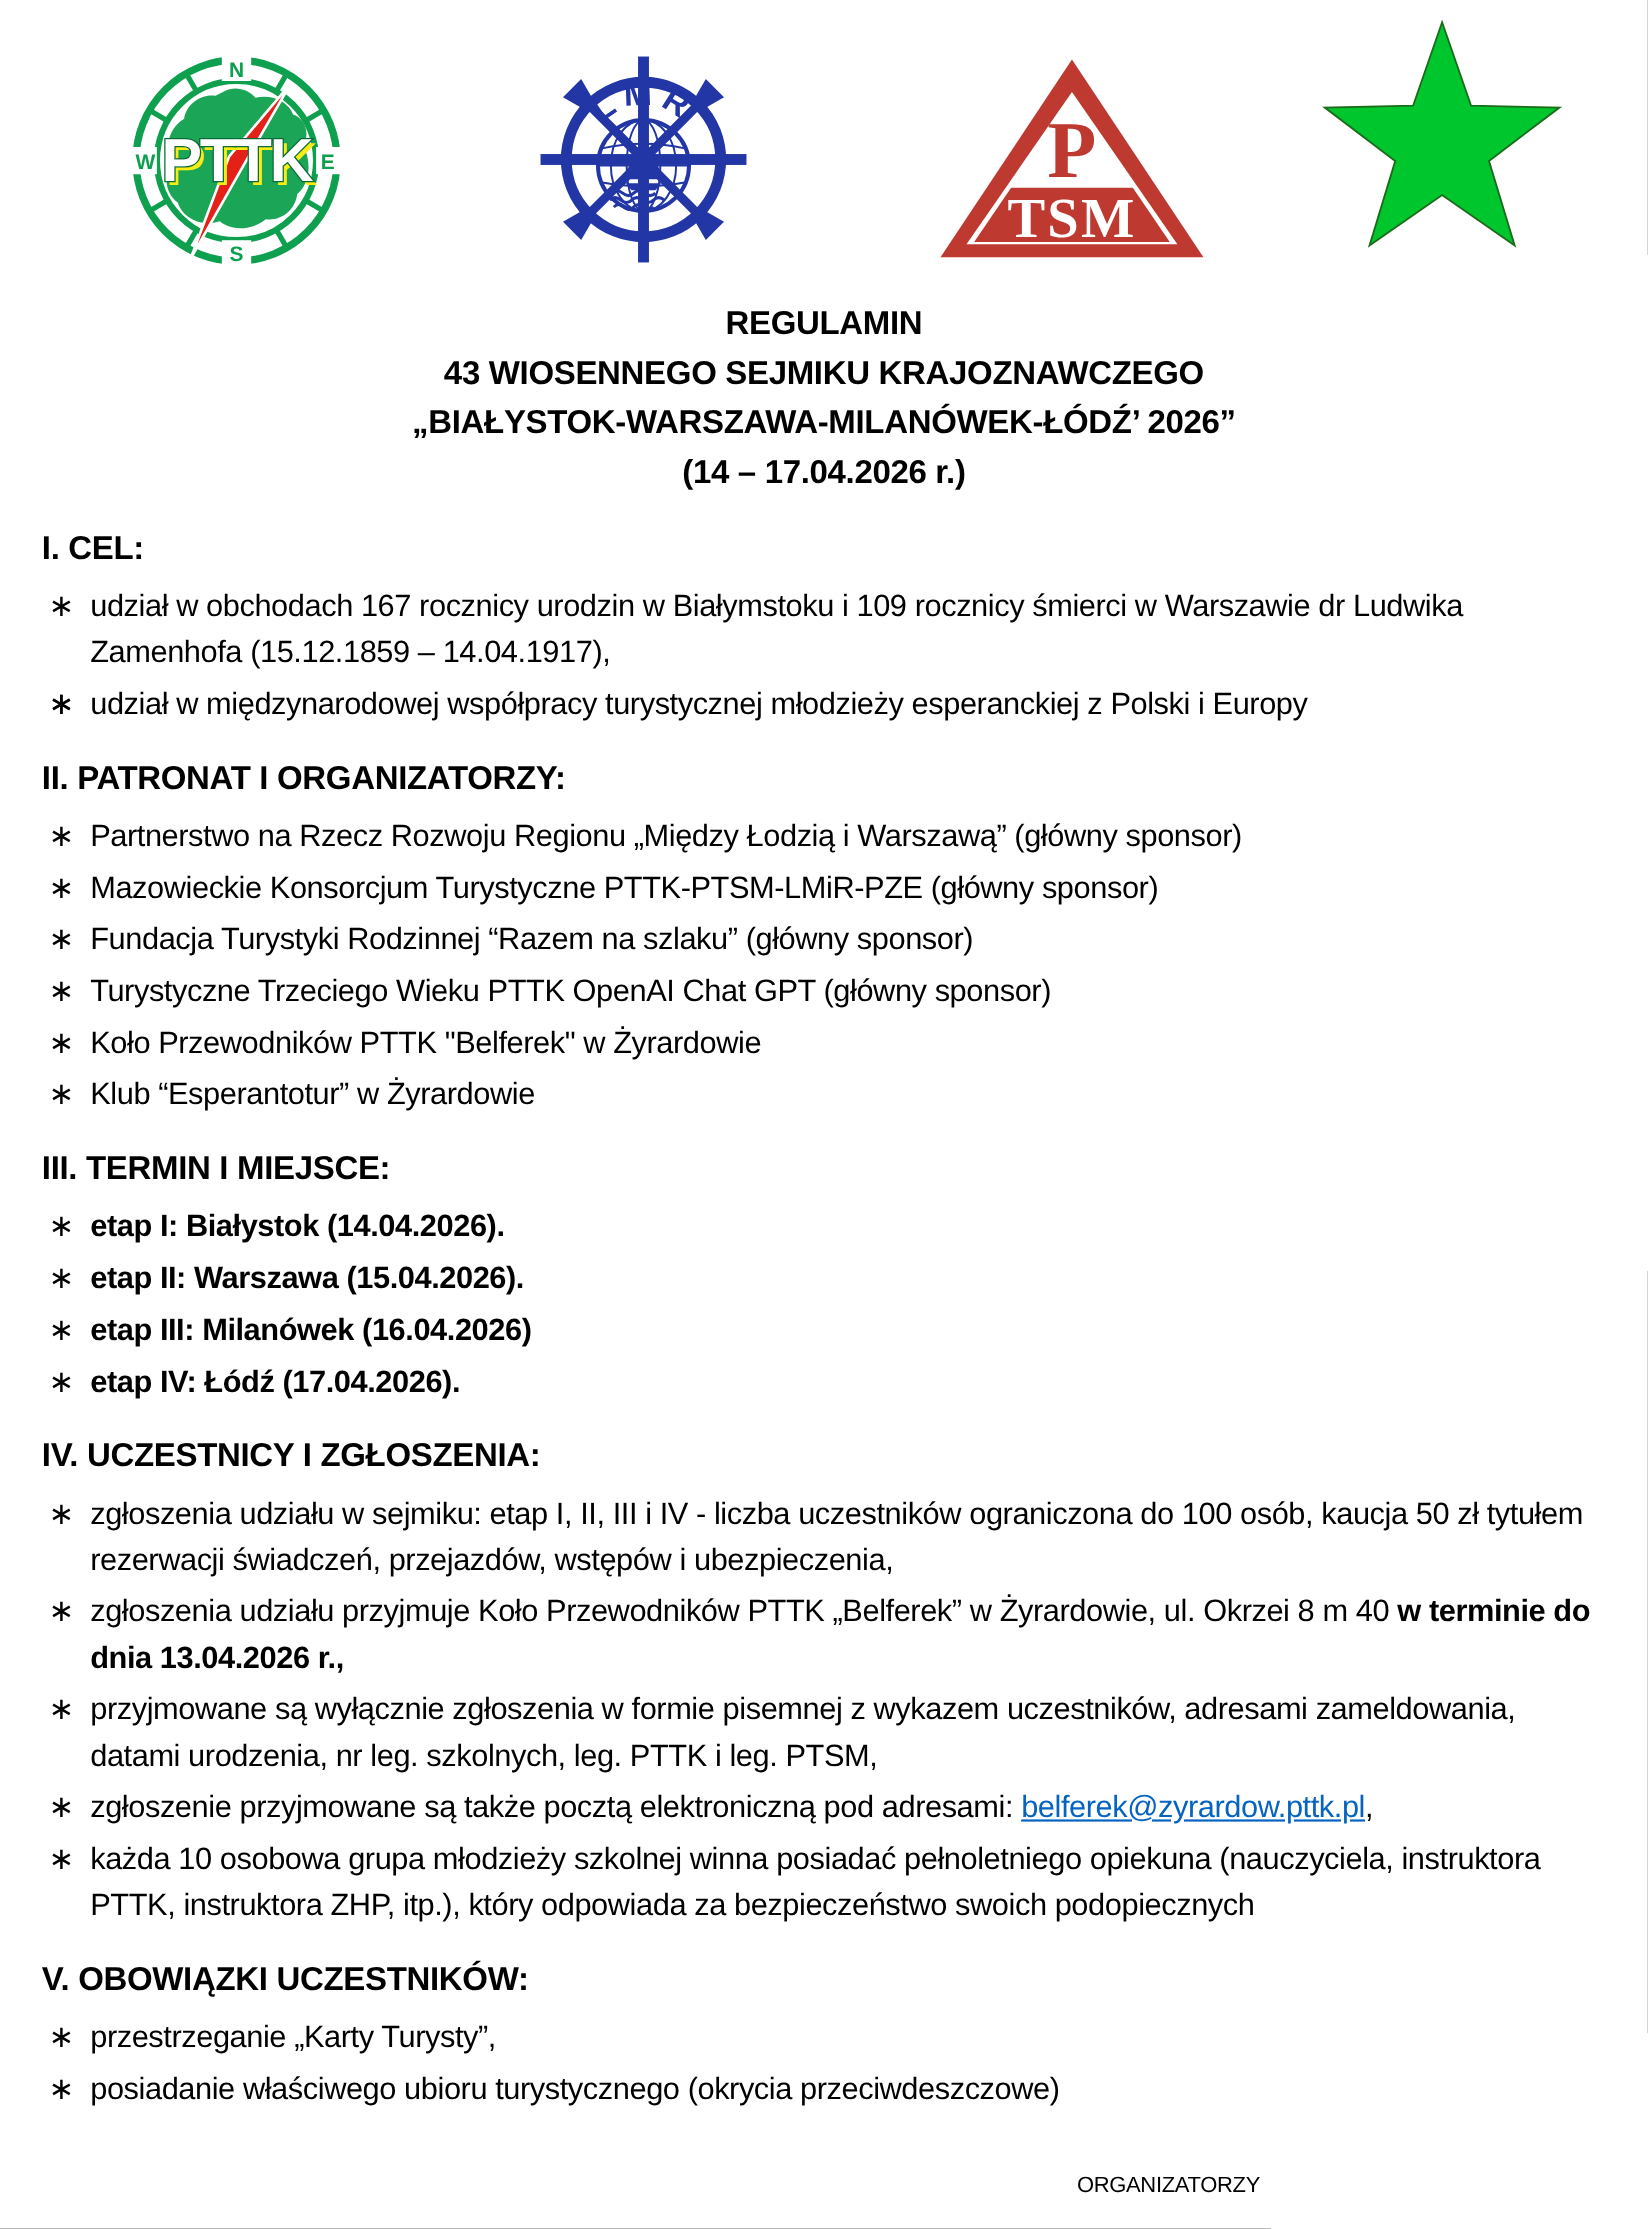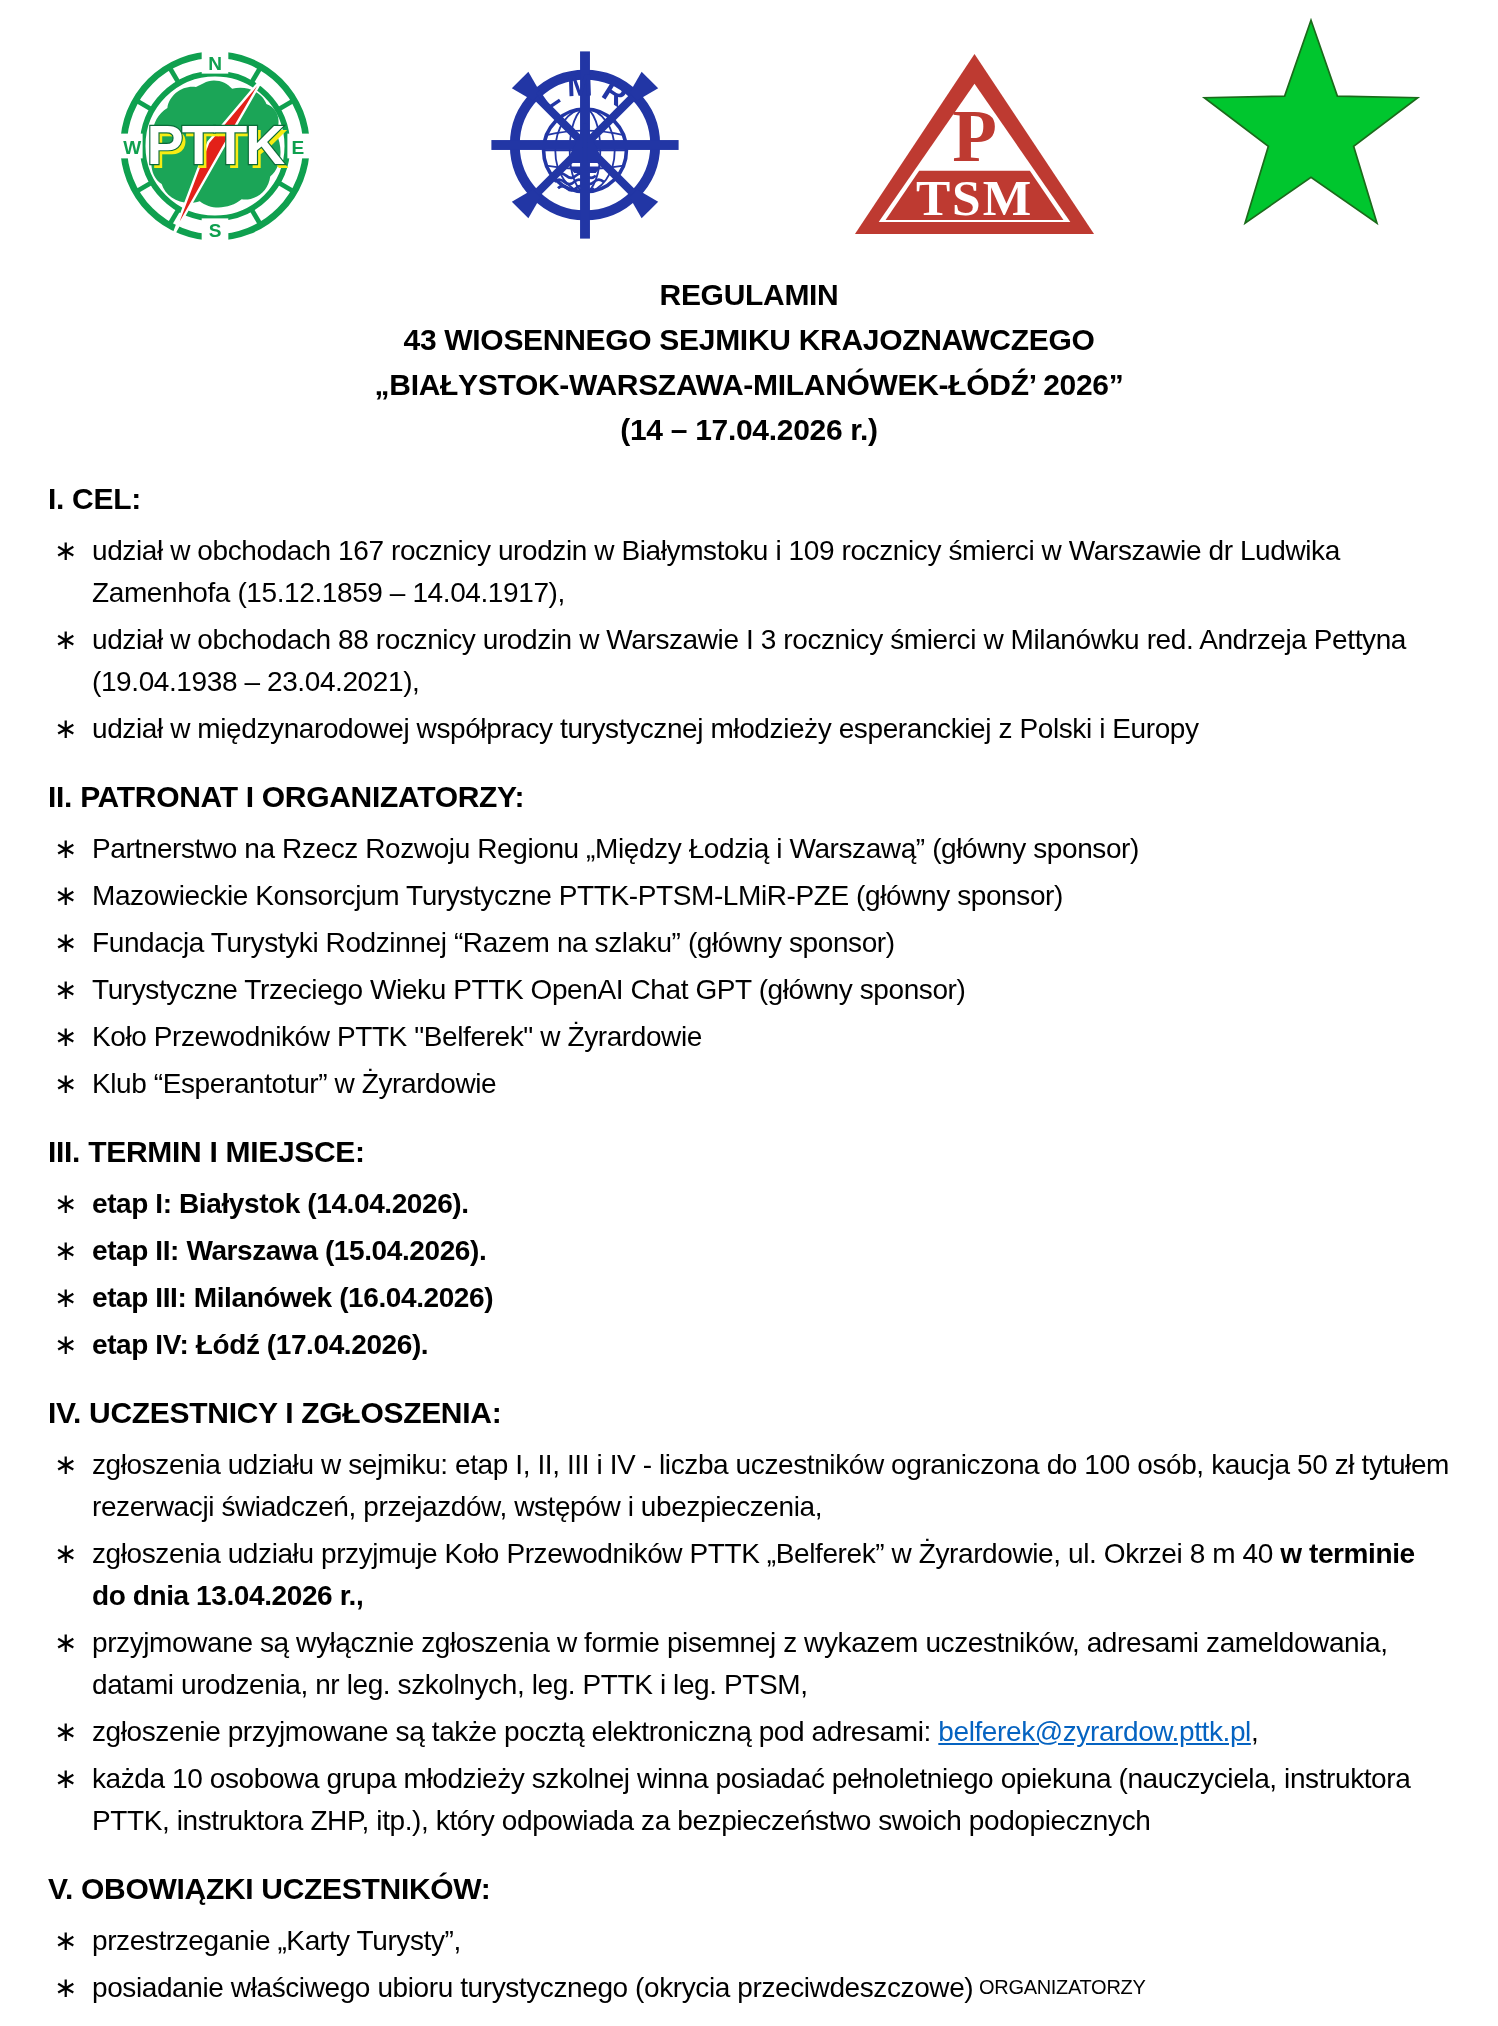--- a/index.html
+++ b/index.html
@@ -8,21 +8,21 @@
     font-family:"Liberation Sans",sans-serif;color:#000;overflow:hidden;margin:0 auto;
   }
   .header{position:relative;height:252px;}
   .logo{position:absolute;}
   .logo-pttk{left:110px;top:46px;width:210px;height:200px;}
   .logo-lmr{left:486px;top:38px;width:198px;height:214px;}
   .logo-ptsm{left:851px;top:48px;width:247px;height:192px;}
   .logo-star{left:1190px;top:18px;width:242px;height:230px;}
   .title-block{margin-top:20px;}
   .title-line{text-align:center;font-weight:bold;font-size:30px;line-height:45px;letter-spacing:-0.3px;}
-  .content{padding:0 48px;}
+  .content{padding:0 38px;}
   .section-heading{font-size:30px;line-height:42px;font-weight:bold;margin:26px 0 10px 0;letter-spacing:-0.3px;}
   .item{position:relative;padding-left:44px;font-size:28px;line-height:42px;margin:0 0 5px 0;letter-spacing:-0.4px;}
   .item .bullet{position:absolute;left:6px;top:0;font-size:28px;}
   .bold{font-weight:bold;}
   a.link{text-decoration:underline;cursor:pointer;}
   .footer{position:absolute;left:979px;top:1976px;font-size:20px;letter-spacing:-0.3px;text-align:center;}
 </style>
 </head>
 <body>
 
@@ -132,21 +132,21 @@
   <div class="title-block">
       <div class="title-line">REGULAMIN</div>
       <div class="title-line">43 WIOSENNEGO SEJMIKU KRAJOZNAWCZEGO</div>
       <div class="title-line">„BIAŁYSTOK-WARSZAWA-MILANÓWEK-ŁÓDŹ’  2026”</div>
       <div class="title-line">(14 – 17.04.2026 r.)</div>
     </div>
 
   <div class="content">
       <div class="section-heading">I. CEL:</div>
       <div class="item"><span class="bullet">∗</span><span>udział w obchodach 167 rocznicy urodzin w Białymstoku i 109 rocznicy śmierci w Warszawie dr Ludwika Zamenhofa (15.12.1859 – 14.04.1917),</span></div>
-      <div class="item"><span class="bullet">∗</span><span>udział w obchodach 88 rocznicy urodzin w Warszawie I 3 rocznicy śmierci w Milanówku red. Andrzeja Pettyna (19.04.1938 – 23.04.2021),</span></div>
+      <div class="item"><span class="bullet">∗</span></div>
       <div class="item"><span class="bullet">∗</span><span>udział w międzynarodowej współpracy turystycznej młodzieży esperanckiej z Polski i Europy</span></div>
       <div class="section-heading">II. PATRONAT I ORGANIZATORZY:</div>
       <div class="item"><span class="bullet">∗</span><span>Partnerstwo na Rzecz Rozwoju Regionu „Między Łodzią i Warszawą” (główny sponsor)</span></div>
       <div class="item"><span class="bullet">∗</span><span>Mazowieckie Konsorcjum Turystyczne PTTK-PTSM-LMiR-PZE (główny sponsor)</span></div>
       <div class="item"><span class="bullet">∗</span><span>Fundacja Turystyki Rodzinnej “Razem na szlaku” (główny sponsor)</span></div>
       <div class="item"><span class="bullet">∗</span><span>Turystyczne Trzeciego Wieku PTTK OpenAI Chat GPT (główny sponsor)</span></div>
       <div class="item"><span class="bullet">∗</span><span>Koło Przewodników PTTK "Belferek" w Żyrardowie</span></div>
       <div class="item"><span class="bullet">∗</span><span>Klub “Esperantotur” w Żyrardowie</span></div>
       <div class="section-heading">III. TERMIN I MIEJSCE:</div>
       <div class="item"><span class="bullet">∗</span><span class="bold">etap I: Białystok (14.04.2026).</span></div>

